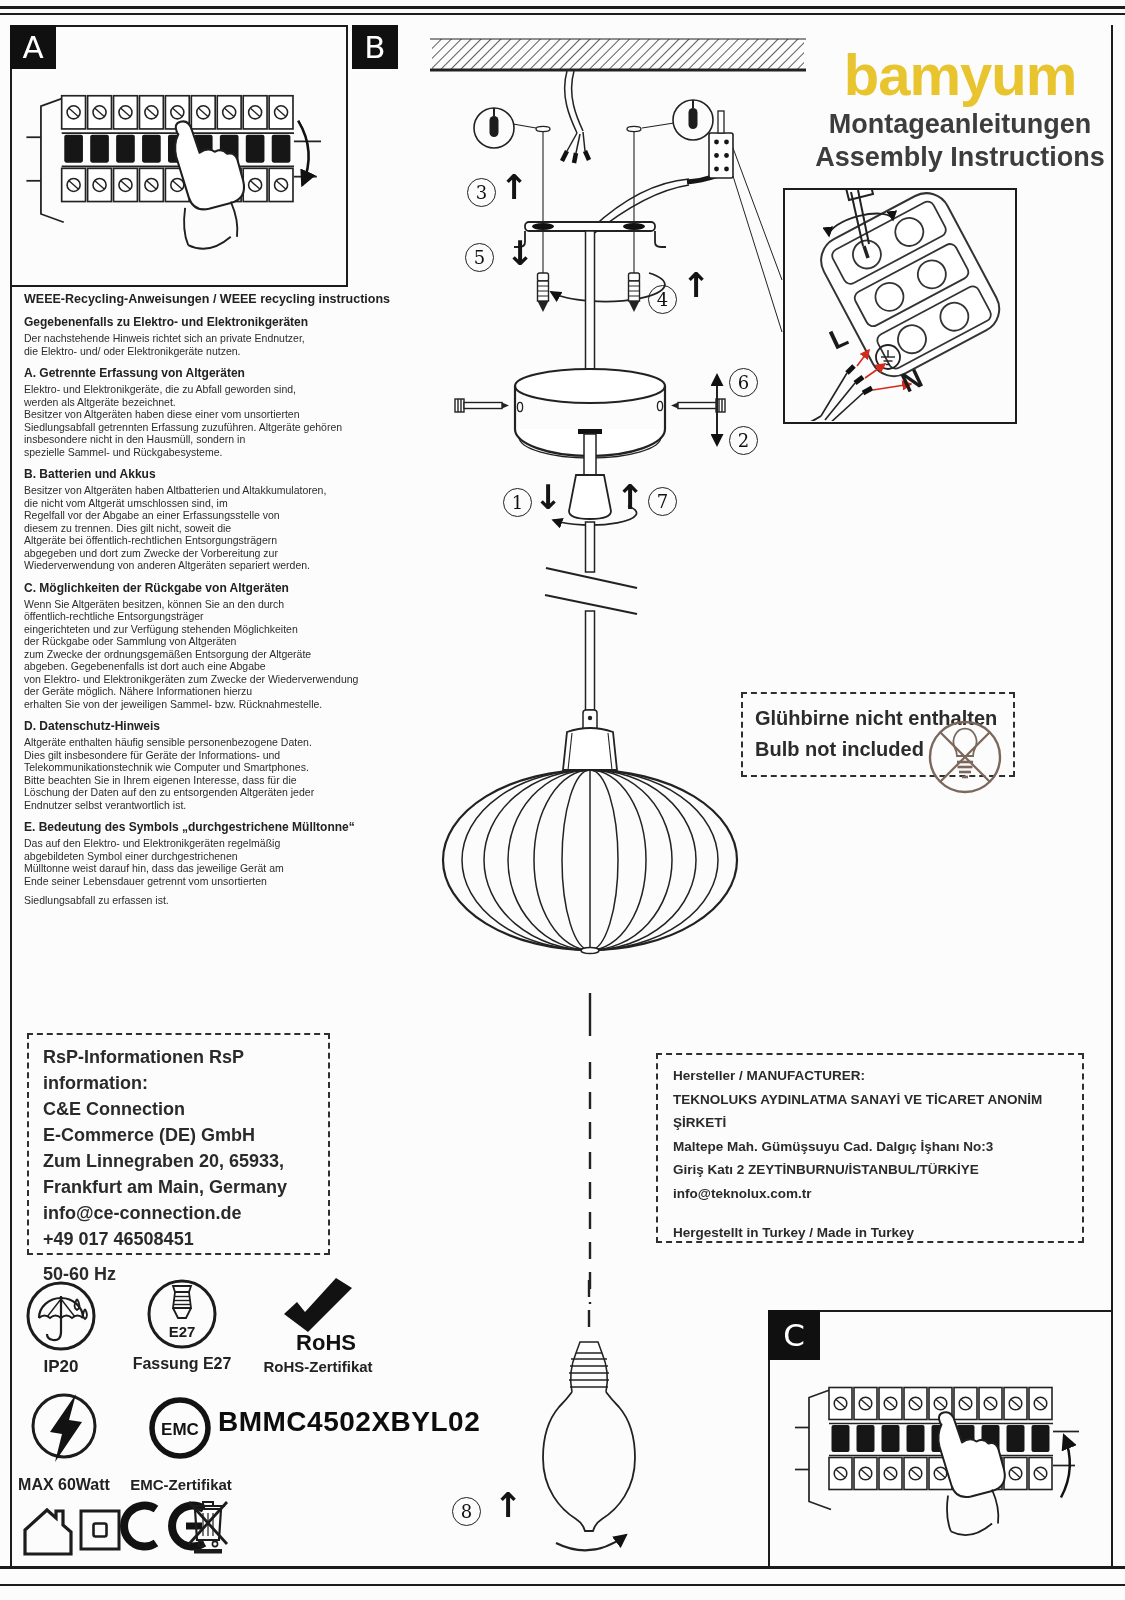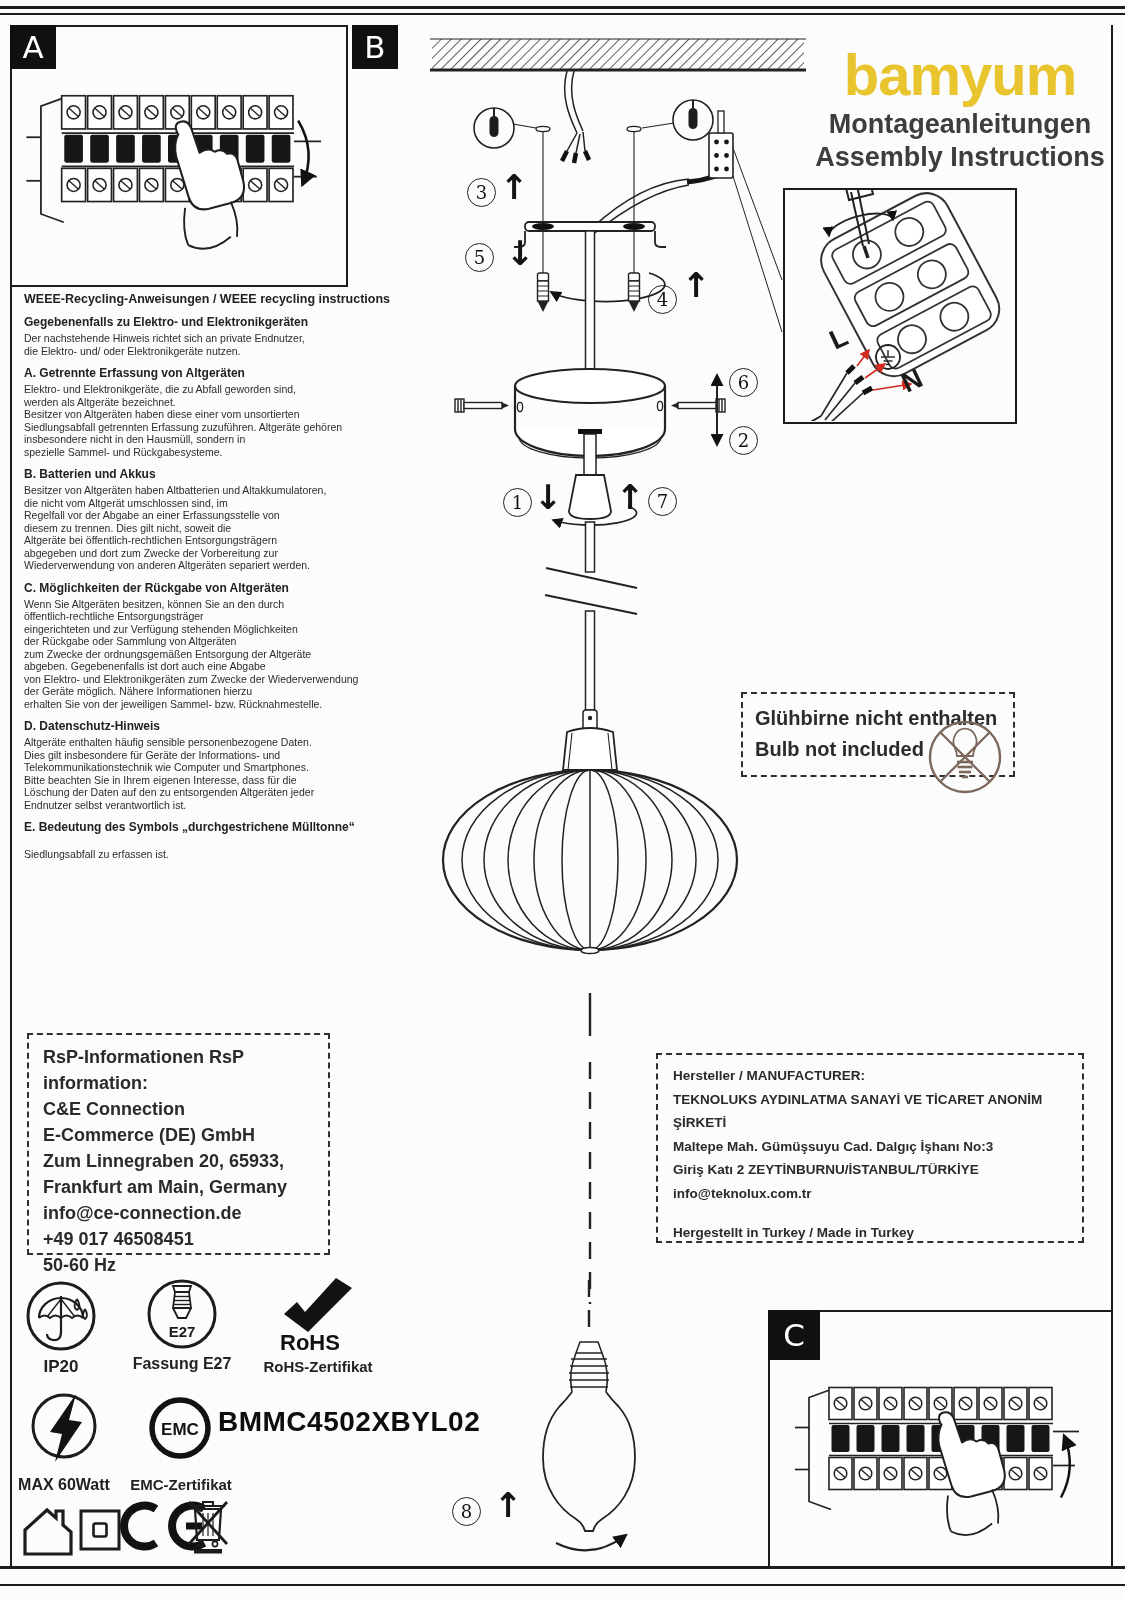--- a/index.html
+++ b/index.html
@@ -16,30 +16,30 @@
          font-weight:700;color:#e8c42e;letter-spacing:-1px}
   .doc-title{position:absolute;left:805px;top:108px;width:310px;text-align:center;font-size:27px;line-height:33px;
              font-weight:700;color:#3d3d3d}
   .step{position:absolute;width:29px;height:29px;border:1.7px solid #222;border-radius:50%;
         display:flex;align-items:center;justify-content:center;font-family:"DejaVu Serif",serif;font-size:18px;color:#111}
   .sarrow{position:absolute;font-family:"DejaVu Sans",sans-serif;font-weight:700;color:#141414;font-size:34px;line-height:1}
   .weee{position:absolute;left:24px;top:292px;width:415px}
   .weee-title{font-weight:700;font-size:12.5px;margin-bottom:6px;color:#222}
   .weee-h{font-weight:700;font-size:12px;margin:9px 0 3px;color:#222}
   .weee-b{font-size:10.5px;line-height:12.5px;white-space:pre-line;color:#2c2c2c}
-  .weee-f{font-size:10.5px;margin-top:14px;color:#2c2c2c}
+  .weee-f{font-size:10.5px;margin-top:7px;color:#2c2c2c}
   .bulb-note{left:741px;top:692px;width:274px;height:85px;padding:9px 0 0 12px;overflow:visible}
   .bulb-note div{font-size:20px;line-height:31px;font-weight:700;color:#2b2b2b}
   .rsp{left:27px;top:1033px;width:303px;height:222px;padding:9px 14px;font-size:18px;font-weight:600;
        line-height:26px;color:#2a2a2a}
   .manuf{left:656px;top:1053px;width:428px;height:190px;padding:9px 15px;font-size:13.5px;font-weight:700;
          line-height:23.5px;color:#2a2a2a}
   .cert-label{position:absolute;text-align:center;font-weight:700;color:#222;font-size:16px}
   .code{position:absolute;left:218px;top:1406px;font-size:28px;font-weight:700;letter-spacing:.5px;color:#0d0d0d}
-  .rohs-word{position:absolute;left:280px;top:1330px;width:76px;text-align:left;font-size:22px;font-weight:800;color:#111}
+  .rohs-word{position:absolute;left:280px;top:1330px;width:76px;text-align:right;font-size:22px;font-weight:800;color:#111}
   svg{display:block}
   text{font-family:"Liberation Sans",sans-serif}
 </style>
 </head>
 <body>
 
 <div class="page">
 
   <div class="rule" style="left:0;top:6px;width:1125px;height:2.5px"></div>
   <div class="rule" style="left:0;top:13px;width:1125px;height:2px"></div>
@@ -331,20 +331,24 @@
 der Geräte möglich. Nähere Informationen hierzu
 erhalten Sie von der jeweiligen Sammel- bzw. Rücknahmestelle.</div>
     <div class="weee-h">D. Datenschutz-Hinweis</div>
     <div class="weee-b">Altgeräte enthalten häufig sensible personenbezogene Daten.
 Dies gilt insbesondere für Geräte der Informations- und
 Telekommunikationstechnik wie Computer und Smartphones.
  Bitte beachten Sie in Ihrem eigenen Interesse, dass für die
 Löschung der Daten auf den zu entsorgenden Altgeräten jeder
 Endnutzer selbst verantwortlich ist.</div>
     <div class="weee-h">E. Bedeutung des Symbols „durchgestrichene Mülltonne“</div>
+    <div class="weee-b">Das auf den Elektro- und Elektronikgeräten regelmäßig
+ abgebildeten Symbol einer durchgestrichenen
+Mülltonne weist darauf hin, dass das jeweilige Gerät am
+Ende seiner Lebensdauer getrennt vom unsortierten</div>
     <div class="weee-f">Siedlungsabfall zu erfassen ist.</div>
   </div>
 
   <div class="dash-box bulb-note">
     <div>Glühbirne nicht enthalten</div>
     <div>Bulb not included</div>
     <svg style="position:absolute;left:180px;top:21px" width="84" height="84" viewBox="0 0 84 84">
       <g fill="none" stroke="#7b675c">
         <circle cx="42" cy="42" r="35" stroke-width="2.4"></circle>
         <path d="M31.5,32 a11.5,13 0 1 1 21,0 q-2.5,5 -2.5,9 h-16 q0,-4 -2.5,-9 z" stroke-width="1.8"></path>
@@ -359,21 +363,21 @@
   </div>
 
   <div class="dash-box rsp">
     <div>RsP-Informationen RsP information:</div>
     <div>C&amp;E Connection</div>
     <div>E-Commerce (DE) GmbH</div>
     <div>Zum Linnegraben 20, 65933,</div>
     <div>Frankfurt am Main, Germany</div>
     <div>info@ce-connection.de</div>
     <div>+49 017 46508451</div>
-    <div style="">50-60 Hz</div>
+    <div style="margin-top:9px">50-60 Hz</div>
   </div>
 
   <div class="dash-box manuf">
     <div>Hersteller / MANUFACTURER:</div>
     <div>TEKNOLUKS AYDINLATMA SANAYİ VE TİCARET ANONİM ŞİRKETİ</div>
     <div>Maltepe Mah. Gümüşsuyu Cad. Dalgıç İşhanı No:3</div>
     <div>Giriş Katı 2 ZEYTİNBURNU/İSTANBUL/TÜRKİYE</div>
     <div>info@teknolux.com.tr</div>
     <div style="margin-top:16px">Hergestellt in Turkey / Made in Turkey</div>
   </div>

